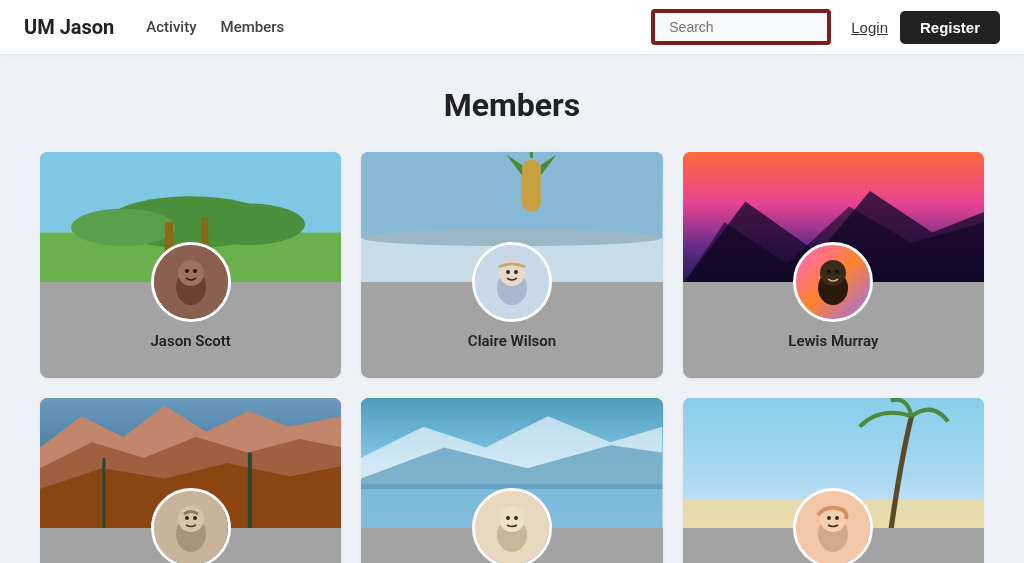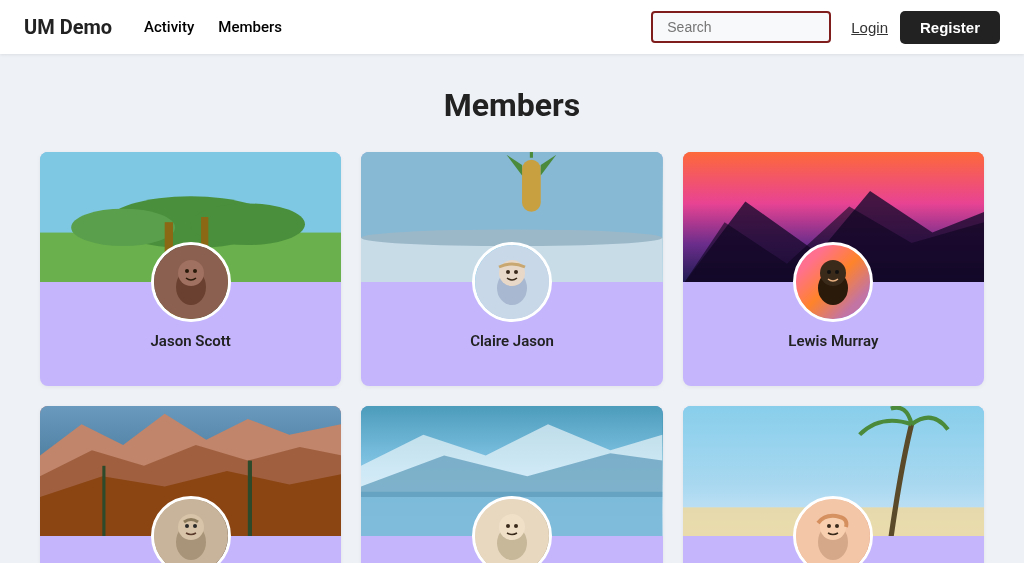--- a/index.html
+++ b/index.html
@@ -23,30 +23,30 @@
       margin-right: 32px;
       white-space: nowrap;
     }
     nav {
       display: flex;
       gap: 24px;
       flex: 1;
     }
     nav a {
       text-decoration: none;
-      color: #000000;
+      color: #404040;
       font-size: 15px;
       font-weight: 500;
     }
     .search-wrapper {
       margin-left: auto;
       margin-right: 20px;
     }
     .search-input {
-      border: 2px solid #7f1d1d;
+      border: 4px solid #7f1d1d;
       border-radius: 4px;
       padding: 6px 14px;
       font-size: 14px;
       color: #999;
       background: #f8f9fb;
       width: 180px;
       outline: none;
     }
     .btn-login {
       background: none;
@@ -79,27 +79,27 @@
       margin-bottom: 28px;
     }
     .members-grid {
       display: grid;
       grid-template-columns: repeat(3, 1fr);
       gap: 20px;
       max-width: 960px;
       margin: 0 auto;
     }
     .member-card {
-      background: #c4b5fd;
+      background: #a3a3a3;
       border-radius: 8px;
       overflow: hidden;
       display: flex;
       flex-direction: column;
       align-items: center;
-      padding-bottom: 36px;
+      padding-bottom: 28px;
       box-shadow: 0 1px 4px rgba(0,0,0,0.06);
       cursor: pointer;
     }
     
     .cover-img {
       width: 100%;
       height: 130px;
       position: relative;
     }
     .cover-tropical {
@@ -161,21 +161,21 @@
       color: #222;
       display: flex;
       align-items: center;
       gap: 5px;
     }
   </style>
 </head>
 <body>
 
 <header>
-  <span class="logo">UM Demo</span>
+  <span class="logo">UM Jason</span>
   <nav>
     <a href="#">Activity</a>
     <a href="#">Members</a>
   </nav>
   <div class="search-wrapper">
     <input class="search-input" type="text" placeholder="Search" style="">
   </div>
   <button class="btn-login">Login</button>
   <button class="btn-register">Register</button>
 </header>
@@ -228,21 +228,21 @@
               <ellipse cx="37" cy="43" rx="15" ry="17" fill="#a8b8d0"></ellipse>
               <circle cx="37" cy="28" r="13" fill="#e8d8c8"></circle>
               <circle cx="33" cy="27" r="2" fill="#3a2a1a"></circle>
               <circle cx="41" cy="27" r="2" fill="#3a2a1a"></circle>
               <path d="M32 33 Q37 37 42 33" stroke="#3a2a1a" stroke-width="1.5" fill="none"></path>
               <path d="M24 22 Q37 16 50 22" stroke="#c8a870" stroke-width="3" fill="none"></path>
             </svg>
           </div>
         </div>
         <div class="member-name">
-          <span>Claire Jason</span>
+          <span>Claire Wilson</span>
         </div>
       </div>
       <div class="member-card">
         <div class="cover-img cover-mountain-sunset"><svg width="100%" height="130" viewBox="0 0 290 130" preserveAspectRatio="xMidYMid slice">
       <defs>
         <linearGradient id="sky1" x1="0" y1="0" x2="0" y2="1">
           <stop offset="0%" stop-color="#ff6b35"></stop>
           <stop offset="40%" stop-color="#e84393"></stop>
           <stop offset="70%" stop-color="#6b2d8b"></stop>
           <stop offset="100%" stop-color="#1a1a4e"></stop>

